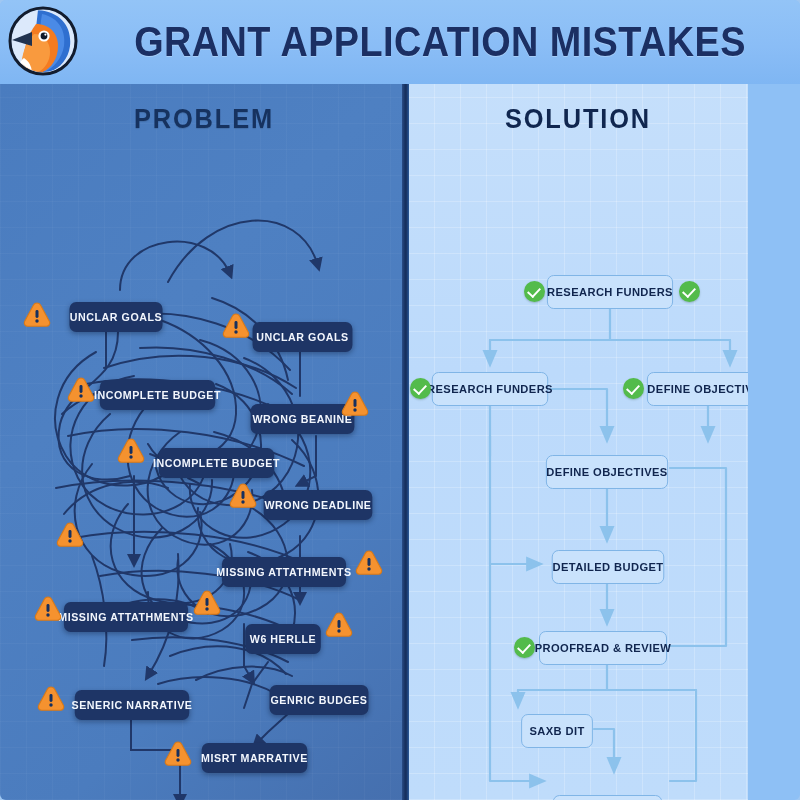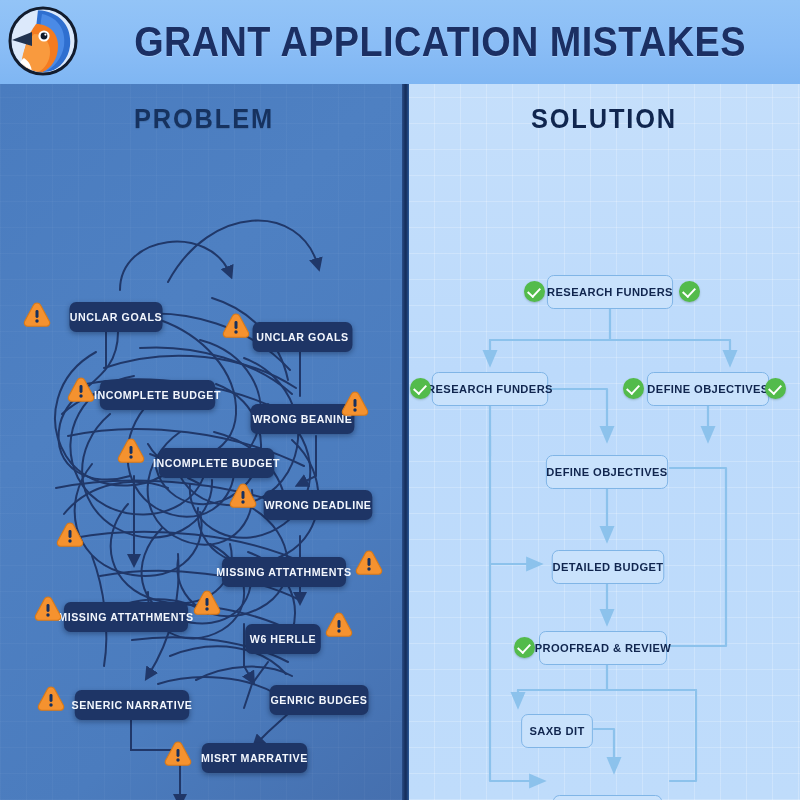--- a/index.html
+++ b/index.html
@@ -7,20 +7,21 @@
   *{box-sizing:border-box;}
   body{
     font-family:"Liberation Sans", sans-serif;
     -webkit-font-smoothing:antialiased;
   }
   #poster{
     position:relative;
     width:800px;height:800px;
     overflow:hidden;
     background:#8ec0f5;
+    border-radius:6px;
   }
 
   
   #header{
     position:absolute;left:0;top:0;width:800px;height:84px;
     background:linear-gradient(180deg,#93c4f7 0%,#8abdf6 55%,#7fb6f3 100%);
     display:flex;align-items:center;
   }
   #logo{
     position:absolute;left:8px;top:6px;width:70px;height:70px;
@@ -42,21 +43,21 @@
   
   #panelProblem{
     position:absolute;left:0;top:84px;width:408px;height:716px;
     background:
       repeating-linear-gradient(0deg,rgba(255,255,255,.030) 0 1px,transparent 1px 26px),
       repeating-linear-gradient(90deg,rgba(255,255,255,.030) 0 1px,transparent 1px 26px),
       linear-gradient(135deg,#4a7cbf 0%,#4e80c2 35%,#4b7cbe 70%,#456fae 100%);
     overflow:hidden;
   }
   #panelSolution{
-    position:absolute;left:408px;top:84px;width:392px;height:716px;
+    position:absolute;left:408px;top:84px;width:340px;height:716px;
     background:
       repeating-linear-gradient(0deg,rgba(255,255,255,.22) 0 1px,transparent 1px 26px),
       repeating-linear-gradient(90deg,rgba(255,255,255,.22) 0 1px,transparent 1px 26px),
       linear-gradient(180deg,#c5dffb 0%,#bcdafb 40%,#bfdcfb 100%);
     overflow:hidden;
   }
   #divider{
     position:absolute;left:402px;top:84px;width:7px;height:716px;
     background:linear-gradient(90deg,#2a4d86 0%,#16305f 45%,#16305f 60%,#2b5b9c 100%);
   }

